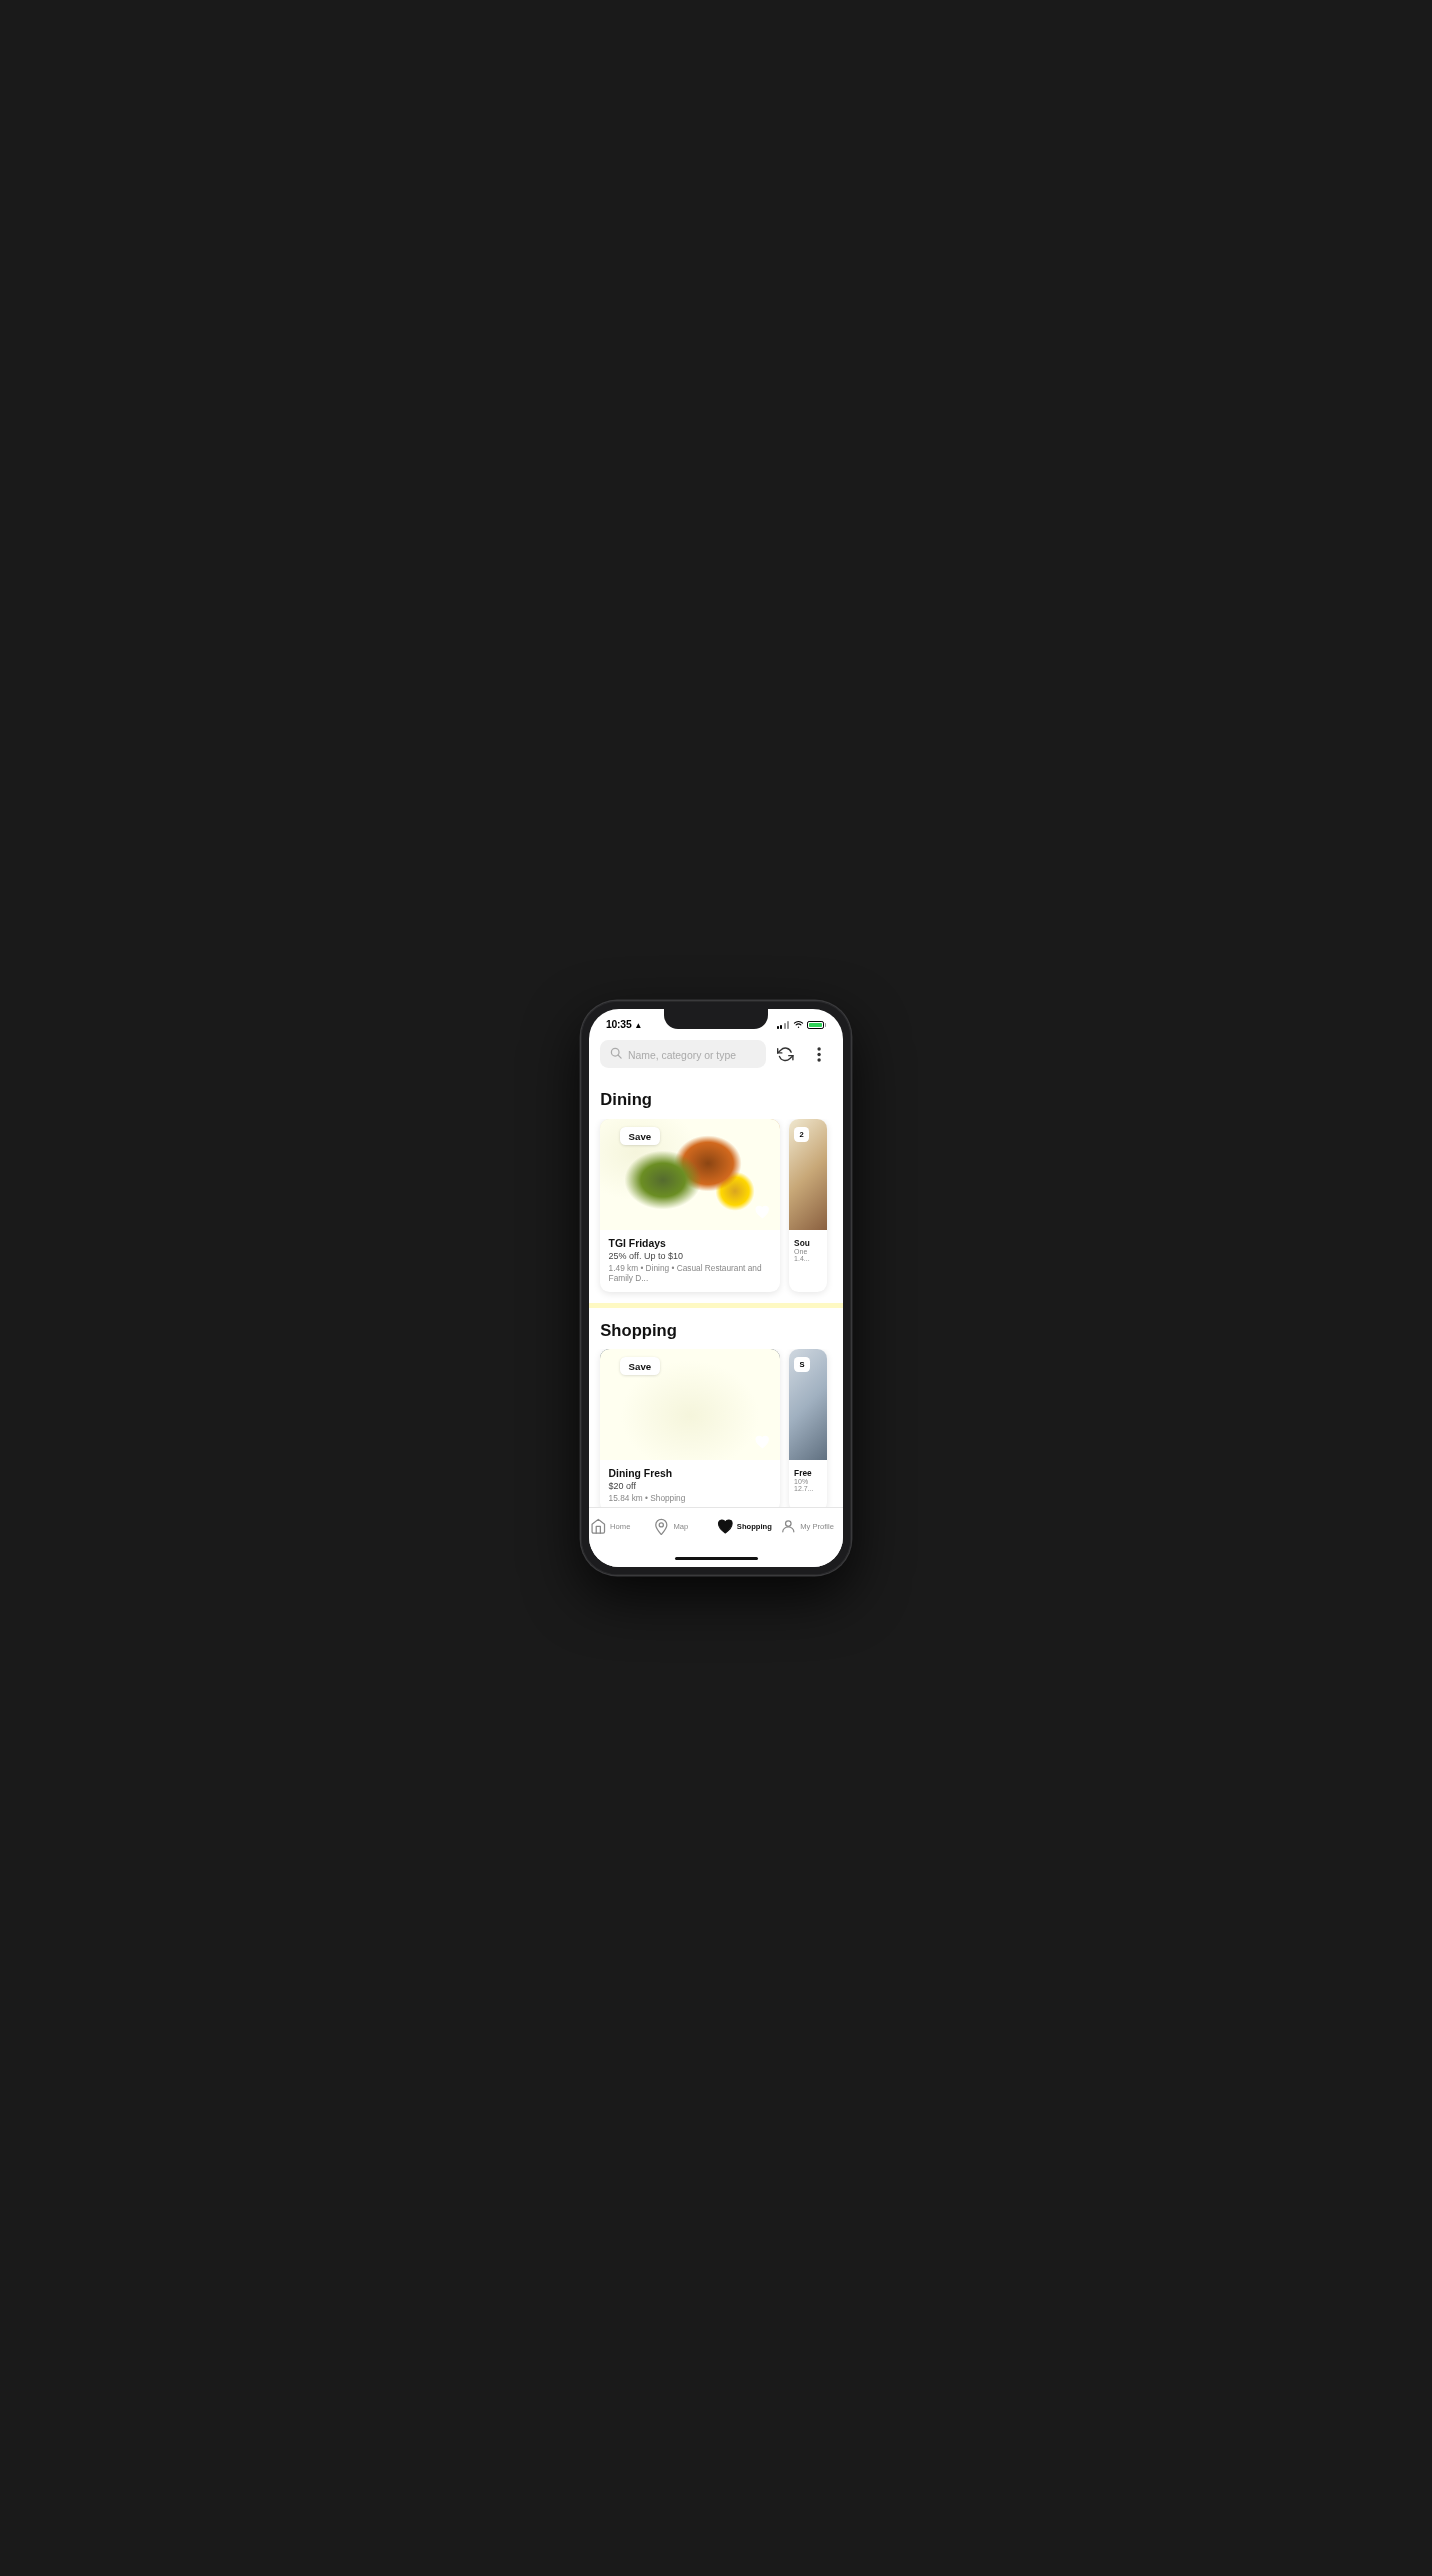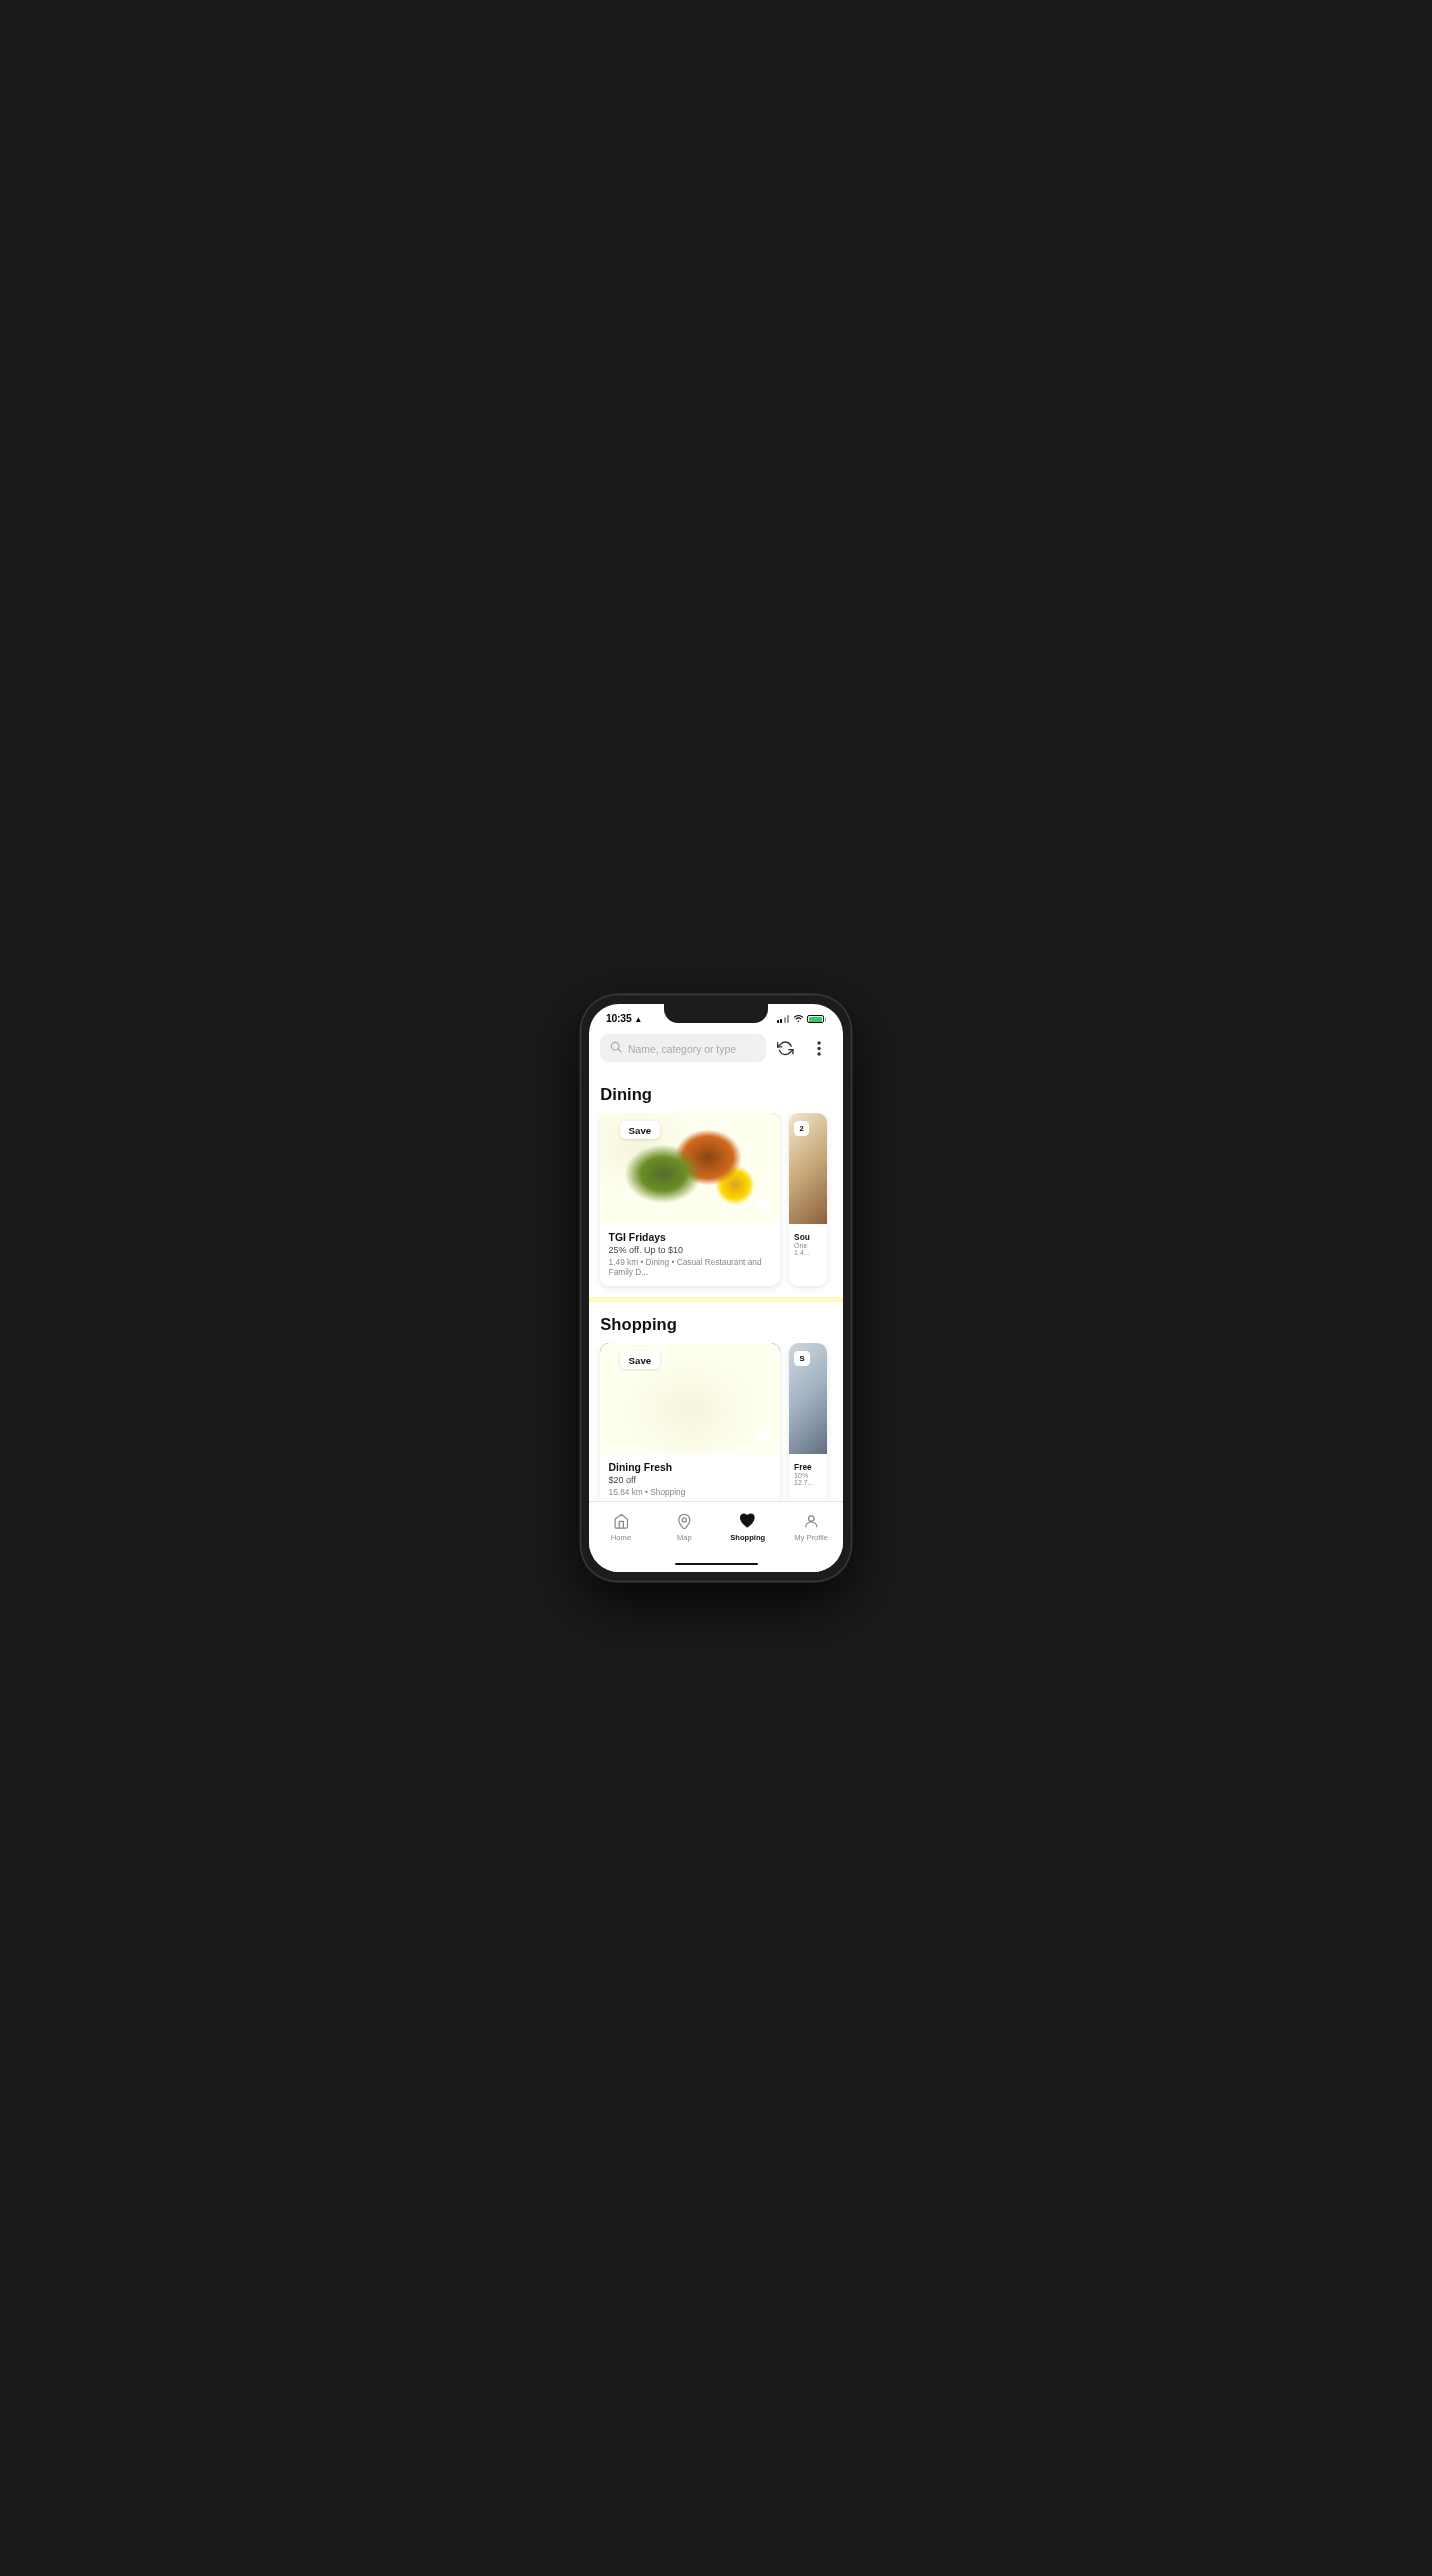--- a/index.html
+++ b/index.html
@@ -310,21 +310,21 @@
     .bottom-nav {
       display: flex;
       background: #fff;
       border-top: 0.7px solid #e5e5e5;
       padding: 7px 0 14px;
     }
 
     .nav-item {
       flex: 1;
       display: flex;
-      flex-direction: column;
+      flex-direction: row;
       align-items: center;
       gap: 2.8px;
       cursor: pointer;
       padding: 2.8px 0;
     }
 
     .nav-icon {
       width: 18px;
       height: 18px;
       display: flex;

